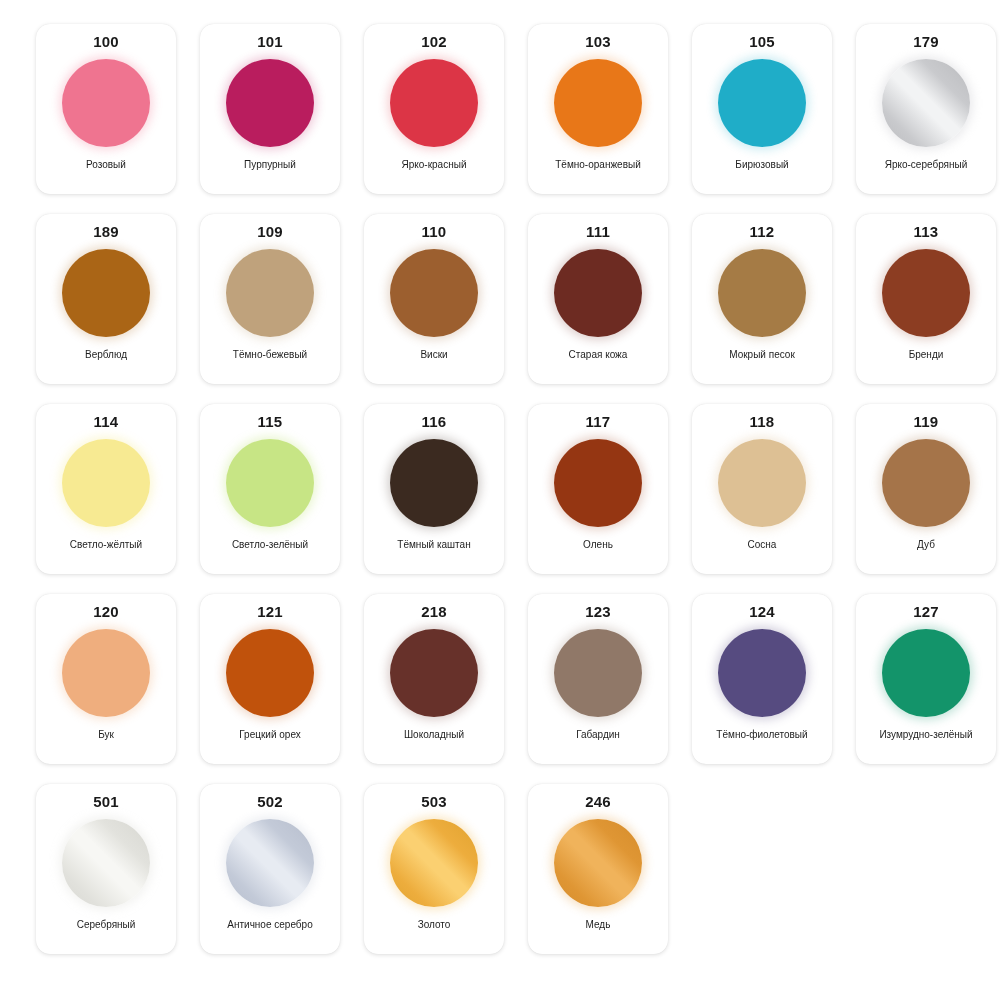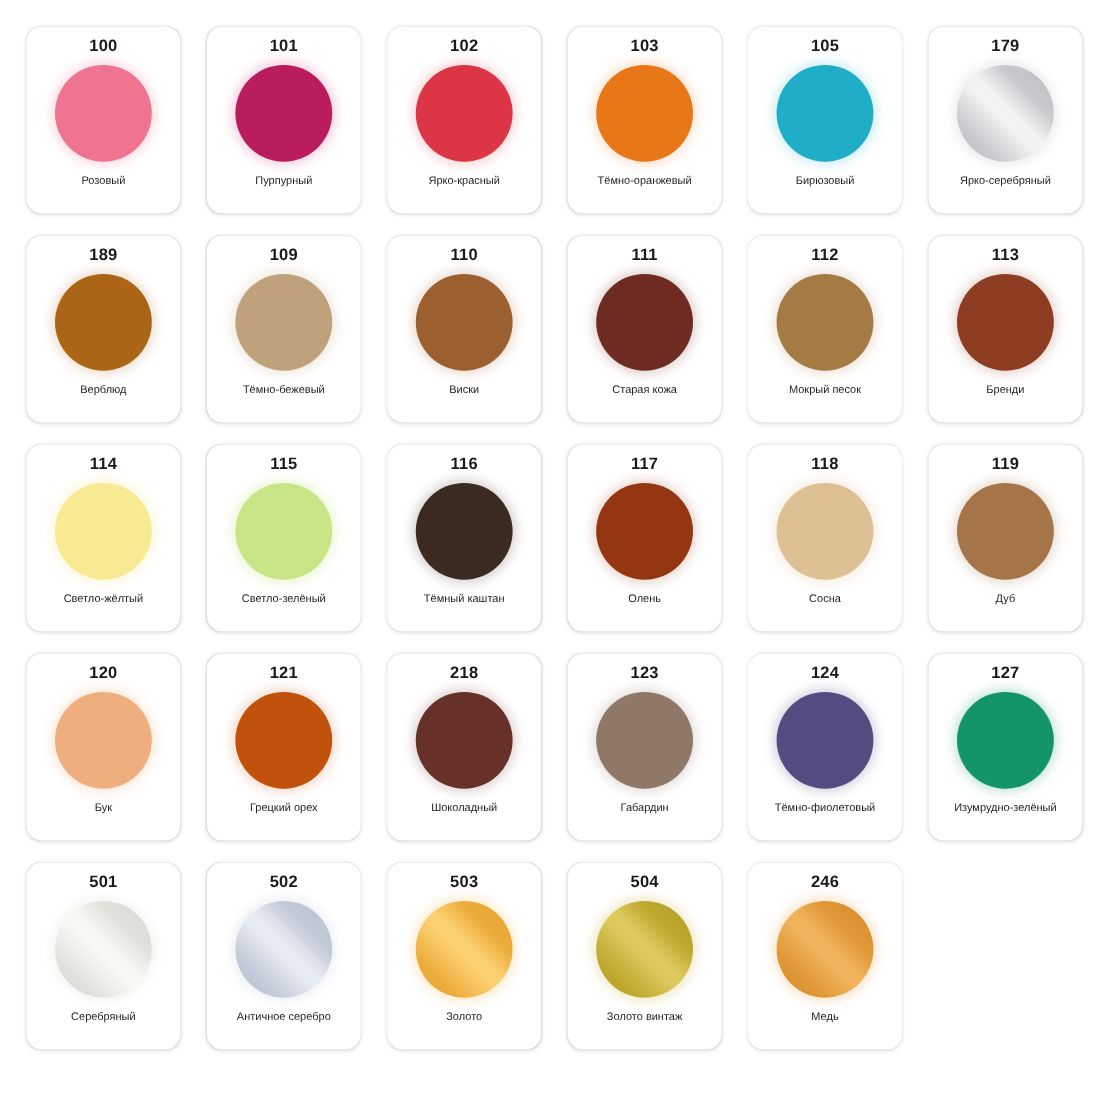--- a/index.html
+++ b/index.html
@@ -10,21 +10,21 @@
   body {
     width: 1000px;
     height: 1000px;
     font-family: "Liberation Sans", "DejaVu Sans", sans-serif;
     -webkit-font-smoothing: antialiased;
   }
   #grid {
     width: 1000px;
     height: 776px;
     box-sizing: border-box;
-    padding: 14px 12px;
+    padding: 14px 24px;
     display: grid;
     grid-template-columns: repeat(6, 1fr);
     grid-template-rows: repeat(5, 1fr);
     column-gap: 0px;
     row-gap: 0px;
   }
   .cell {
     display: flex;
     align-items: flex-start;
     justify-content: center;
@@ -320,29 +320,20 @@
       <div class="card">
         <div class="card-code">503</div>
         <div class="swatch-wrap">
           <div class="swatch" style="background: linear-gradient(45deg, rgb(224, 162, 47) 0%, rgb(237, 173, 61) 22%, rgb(251, 208, 113) 46%, rgb(251, 208, 113) 54%, rgb(237, 173, 61) 72%, rgb(224, 162, 47) 100%); box-shadow: rgba(242, 182, 70, 0.3) 0px 0px 10px 3px;"></div>
         </div>
         <div class="card-name">Золото</div>
       </div>
     </div>
     <div class="cell">
       <div class="card">
-        <div class="card-code">504</div>
-        <div class="swatch-wrap">
-          <div class="swatch" style="background: linear-gradient(45deg, rgb(176, 154, 37) 0%, rgb(192, 169, 47) 22%, rgb(221, 201, 94) 46%, rgb(221, 201, 94) 54%, rgb(192, 169, 47) 72%, rgb(176, 154, 37) 100%); box-shadow: rgba(201, 179, 60, 0.3) 0px 0px 10px 3px;"></div>
-        </div>
-        <div class="card-name">Золото винтаж</div>
-      </div>
-    </div>
-    <div class="cell">
-      <div class="card">
         <div class="card-code">246</div>
         <div class="swatch-wrap">
           <div class="swatch" style="background: linear-gradient(45deg, rgb(213, 140, 43) 0%, rgb(223, 150, 52) 22%, rgb(240, 179, 91) 46%, rgb(240, 179, 91) 54%, rgb(223, 150, 52) 72%, rgb(213, 140, 43) 100%); box-shadow: rgba(230, 160, 67, 0.3) 0px 0px 10px 3px;"></div>
         </div>
         <div class="card-name">Медь</div>
       </div>
     </div>
   </div>
 
 </body></html>

